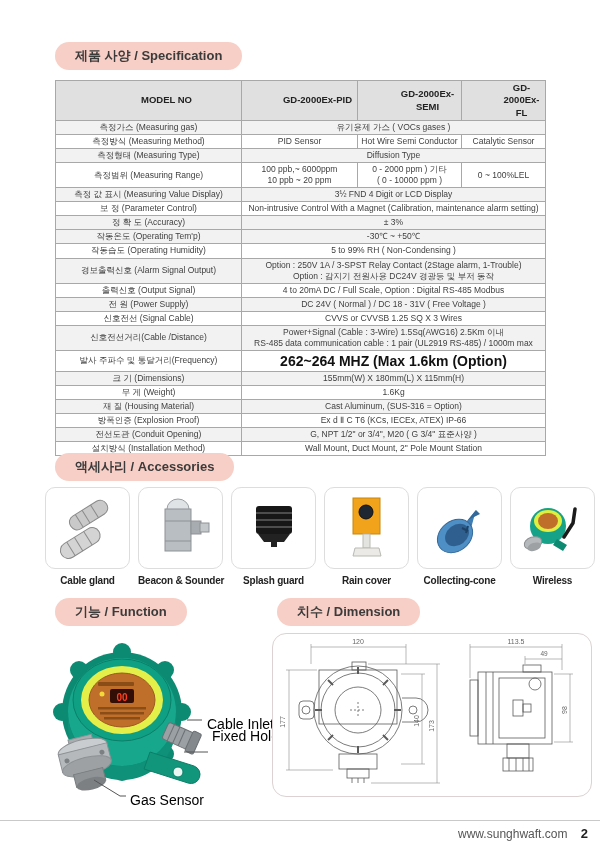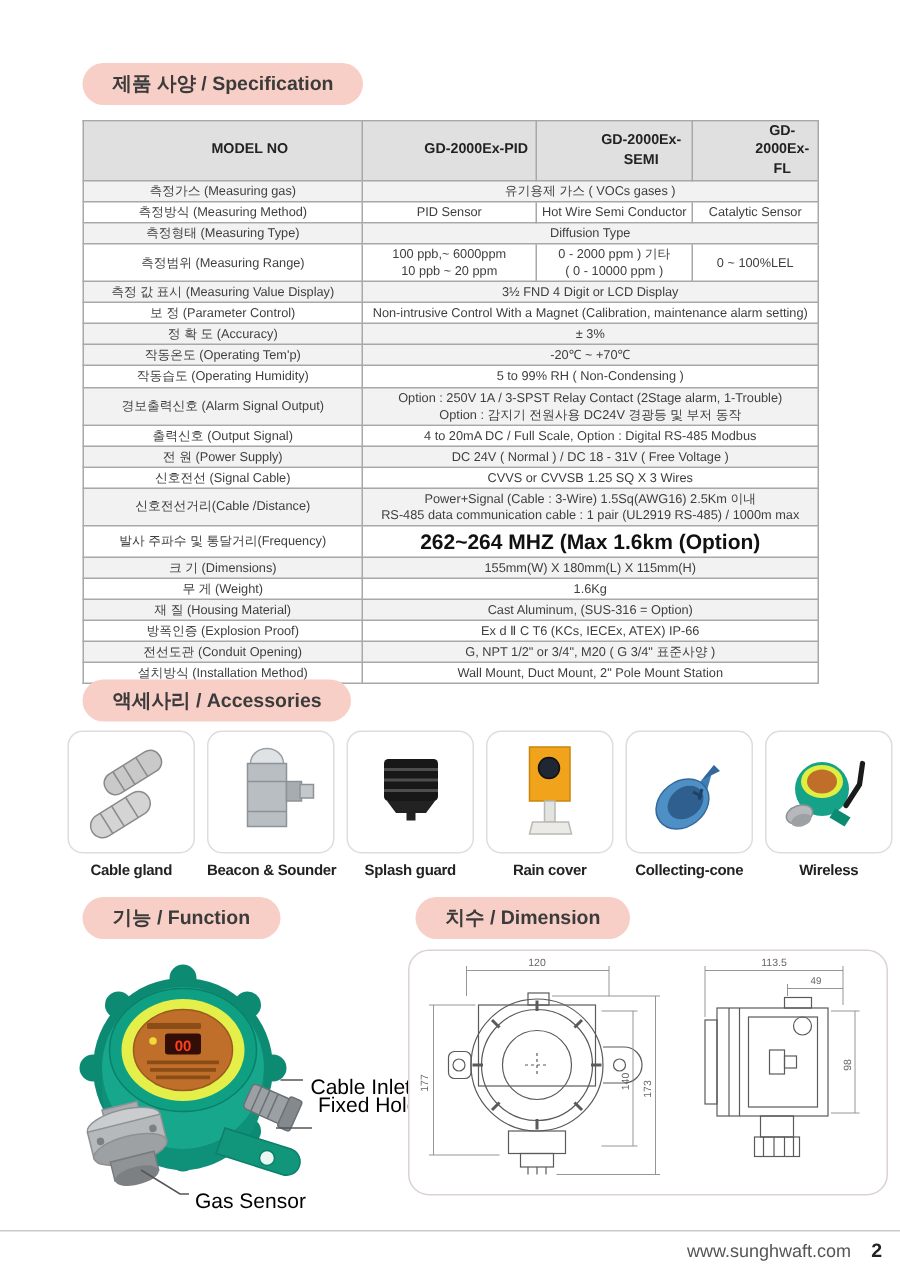--- a/index.html
+++ b/index.html
@@ -109,21 +109,21 @@
         </tr>
         <tr class="shade">
           <td class="lbl">정 확 도 (Accuracy)</td>
           <td colspan="3">
             <div>± 3%</div>
           </td>
         </tr>
         <tr class="shade">
           <td class="lbl">작동온도 (Operating Tem'p)</td>
           <td colspan="3">
-            <div>-20℃ ~ +70℃</div>
+            <div>-30℃ ~ +50℃</div>
           </td>
         </tr>
         <tr>
           <td class="lbl">작동습도 (Operating Humidity)</td>
           <td colspan="3">
             <div>5 to 99% RH ( Non-Condensing )</div>
           </td>
         </tr>
         <tr class="shade">
           <td class="lbl">경보출력신호 (Alarm Signal Output)</td>

